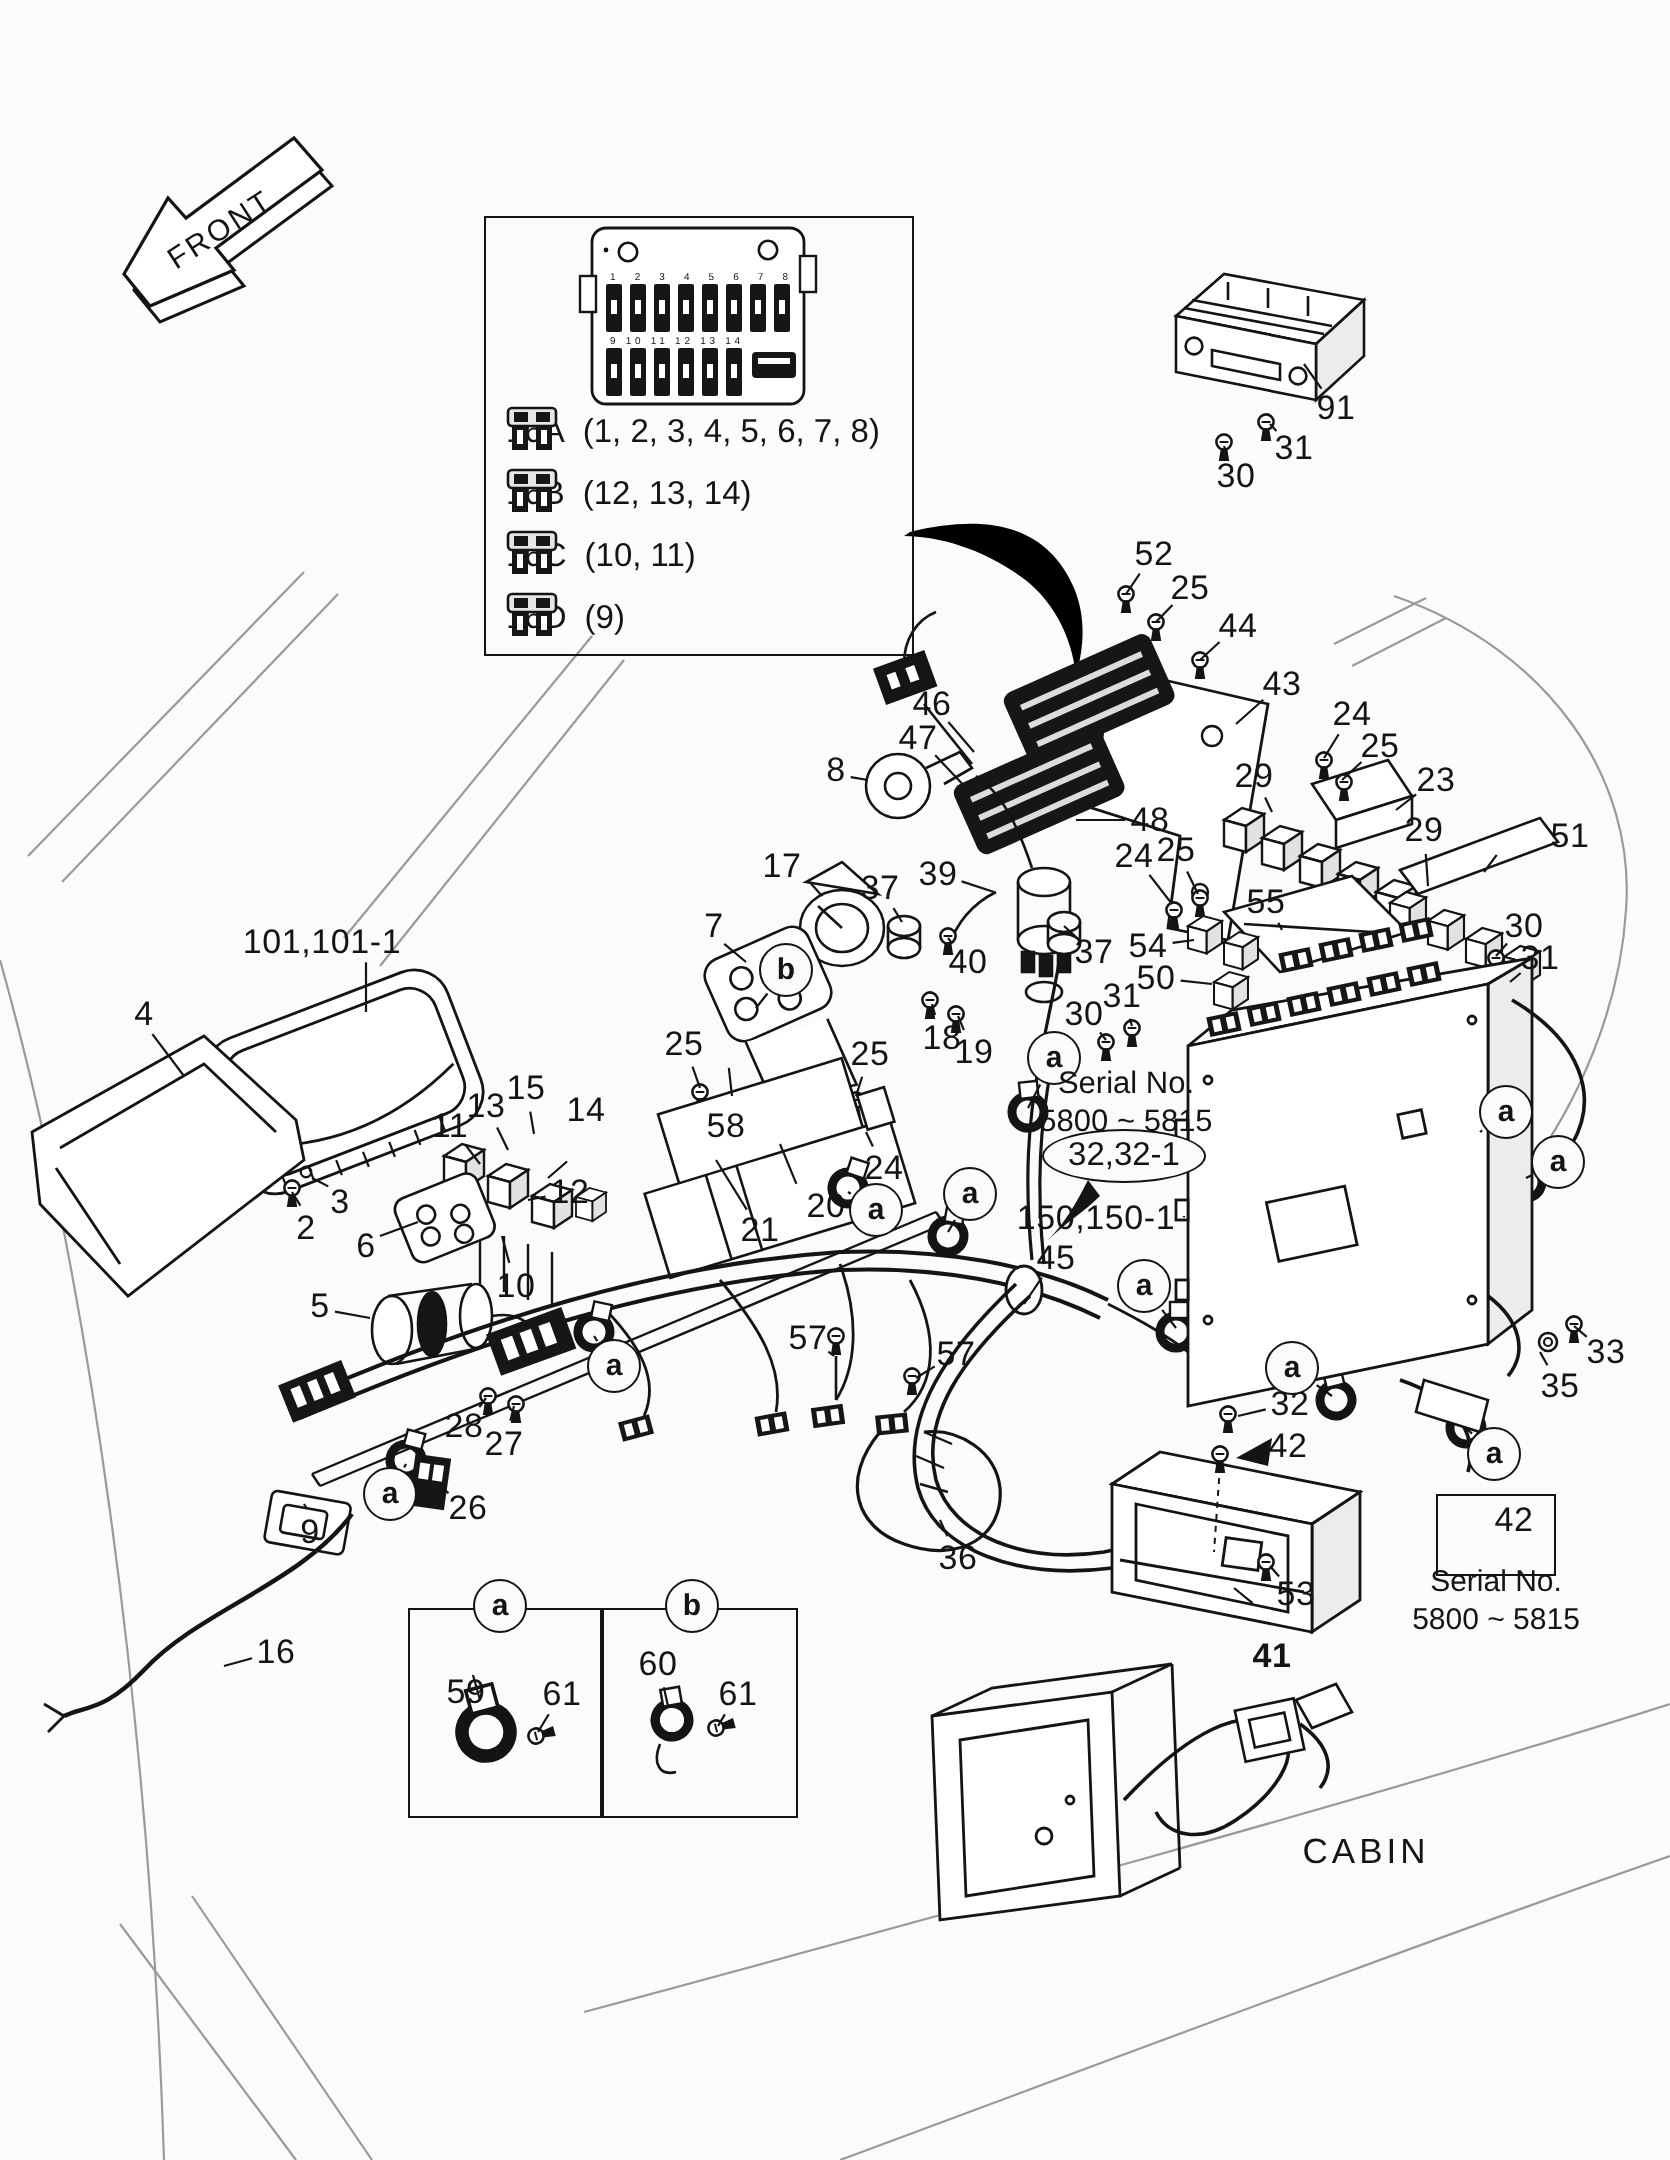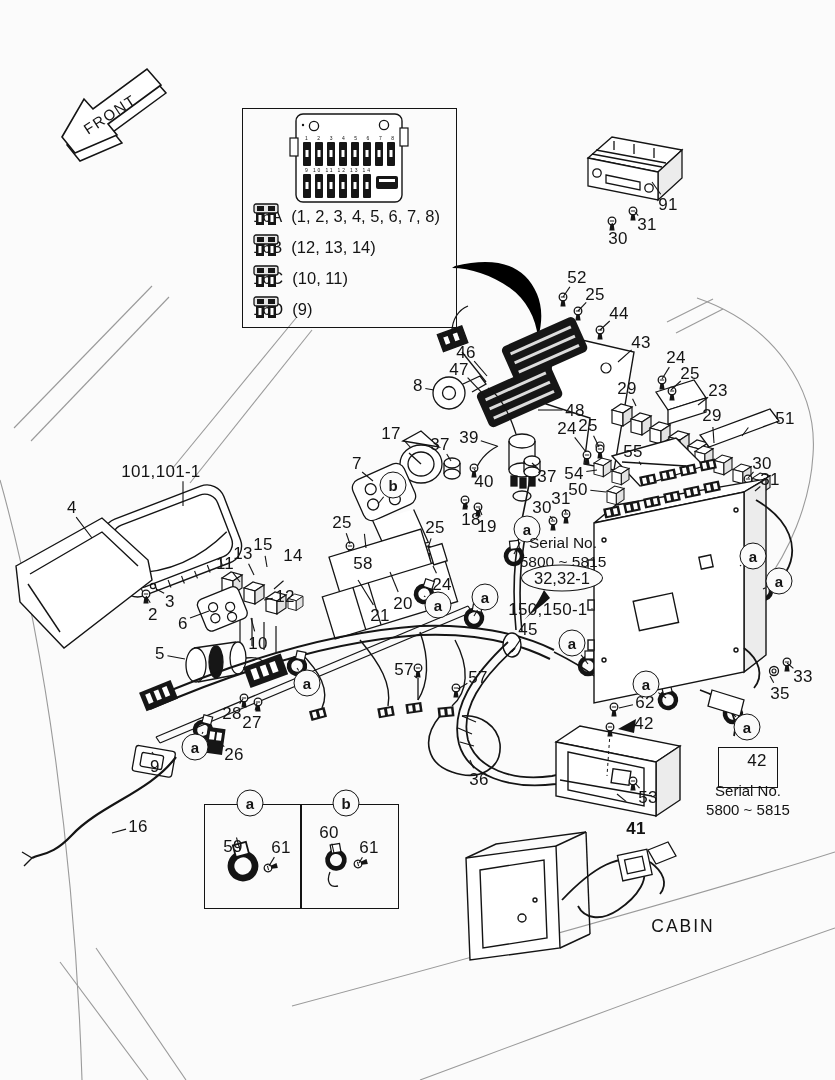--- a/index.html
+++ b/index.html
@@ -580,21 +580,21 @@
       <div class="callout" style="left: 588px; top: 425px;">25</div>
       <div class="callout" style="left: 484px; top: 481px;">40</div>
       <div class="callout" style="left: 471px; top: 519px;">18</div>
       <div class="callout" style="left: 487px; top: 526px;">19</div>
       <div class="callout" style="left: 542px; top: 507px;">30</div>
       <div class="callout" style="left: 561px; top: 498px;">31</div>
       <div class="callout" style="left: 342px; top: 522px;">25</div>
       <div class="callout" style="left: 363px; top: 522px; margin-top: 41px;">58</div>
       <div class="callout" style="left: 435px; top: 527px;">25</div>
       <div class="callout" style="left: 442px; top: 584px;">24</div>
-      <div class="callout" style="left: 403px; top: 603px;">20</div>
+      <div class="callout" style="left: 413px; top: 603px;">20</div>
       <div class="callout" style="left: 380px; top: 615px;">21</div>
       <div class="callout" style="left: 161px; top: 471px;">101,101-1</div>
       <div class="callout" style="left: 72px; top: 507px;">4</div>
       <div class="callout" style="left: 170px; top: 601px;">3</div>
       <div class="callout" style="left: 153px; top: 614px;">2</div>
       <div class="callout" style="left: 263px; top: 544px;">15</div>
       <div class="callout" style="left: 243px; top: 553px;">13</div>
       <div class="callout" style="left: 225px; top: 563px;">11</div>
       <div class="callout" style="left: 293px; top: 555px;">14</div>
       <div class="callout" style="left: 285px; top: 596px;">12</div>
@@ -604,21 +604,21 @@
       <div class="callout" style="left: 232px; top: 713px;">28</div>
       <div class="callout" style="left: 252px; top: 722px;">27</div>
       <div class="callout" style="left: 234px; top: 754px;">26</div>
       <div class="callout" style="left: 155px; top: 766px;">9</div>
       <div class="callout" style="left: 138px; top: 826px;">16</div>
       <div class="callout" style="left: 404px; top: 669px;">57</div>
       <div class="callout" style="left: 478px; top: 677px;">57</div>
       <div class="callout" style="left: 479px; top: 779px;">36</div>
       <div class="callout" style="left: 528px; top: 629px;">45</div>
       <div class="callout" style="left: 548px; top: 609px;">150,150-1</div>
-      <div class="callout" style="left: 645px; top: 702px;">62</div>
+      <div class="callout" style="left: 645px; top: 702px;">32</div>
       <div class="callout" style="left: 644px; top: 723px;">42</div>
       <div class="callout" style="left: 648px; top: 797px;">53</div>
       <div class="callout" style="left: 636px; top: 828px; font-weight: bold;">41</div>
       <div class="callout" style="left: 803px; top: 676px;">33</div>
       <div class="callout" style="left: 780px; top: 693px;">35</div>
       <div class="callout" style="left: 233px; top: 826px; margin-top: 20px;">59</div>
       <div class="callout" style="left: 281px; top: 847px;">61</div>
       <div class="callout" style="left: 329px; top: 832px;">60</div>
       <div class="callout" style="left: 369px; top: 847px;">61</div>
       <div class="callout" style="left: 757px; top: 760px;">42</div>

